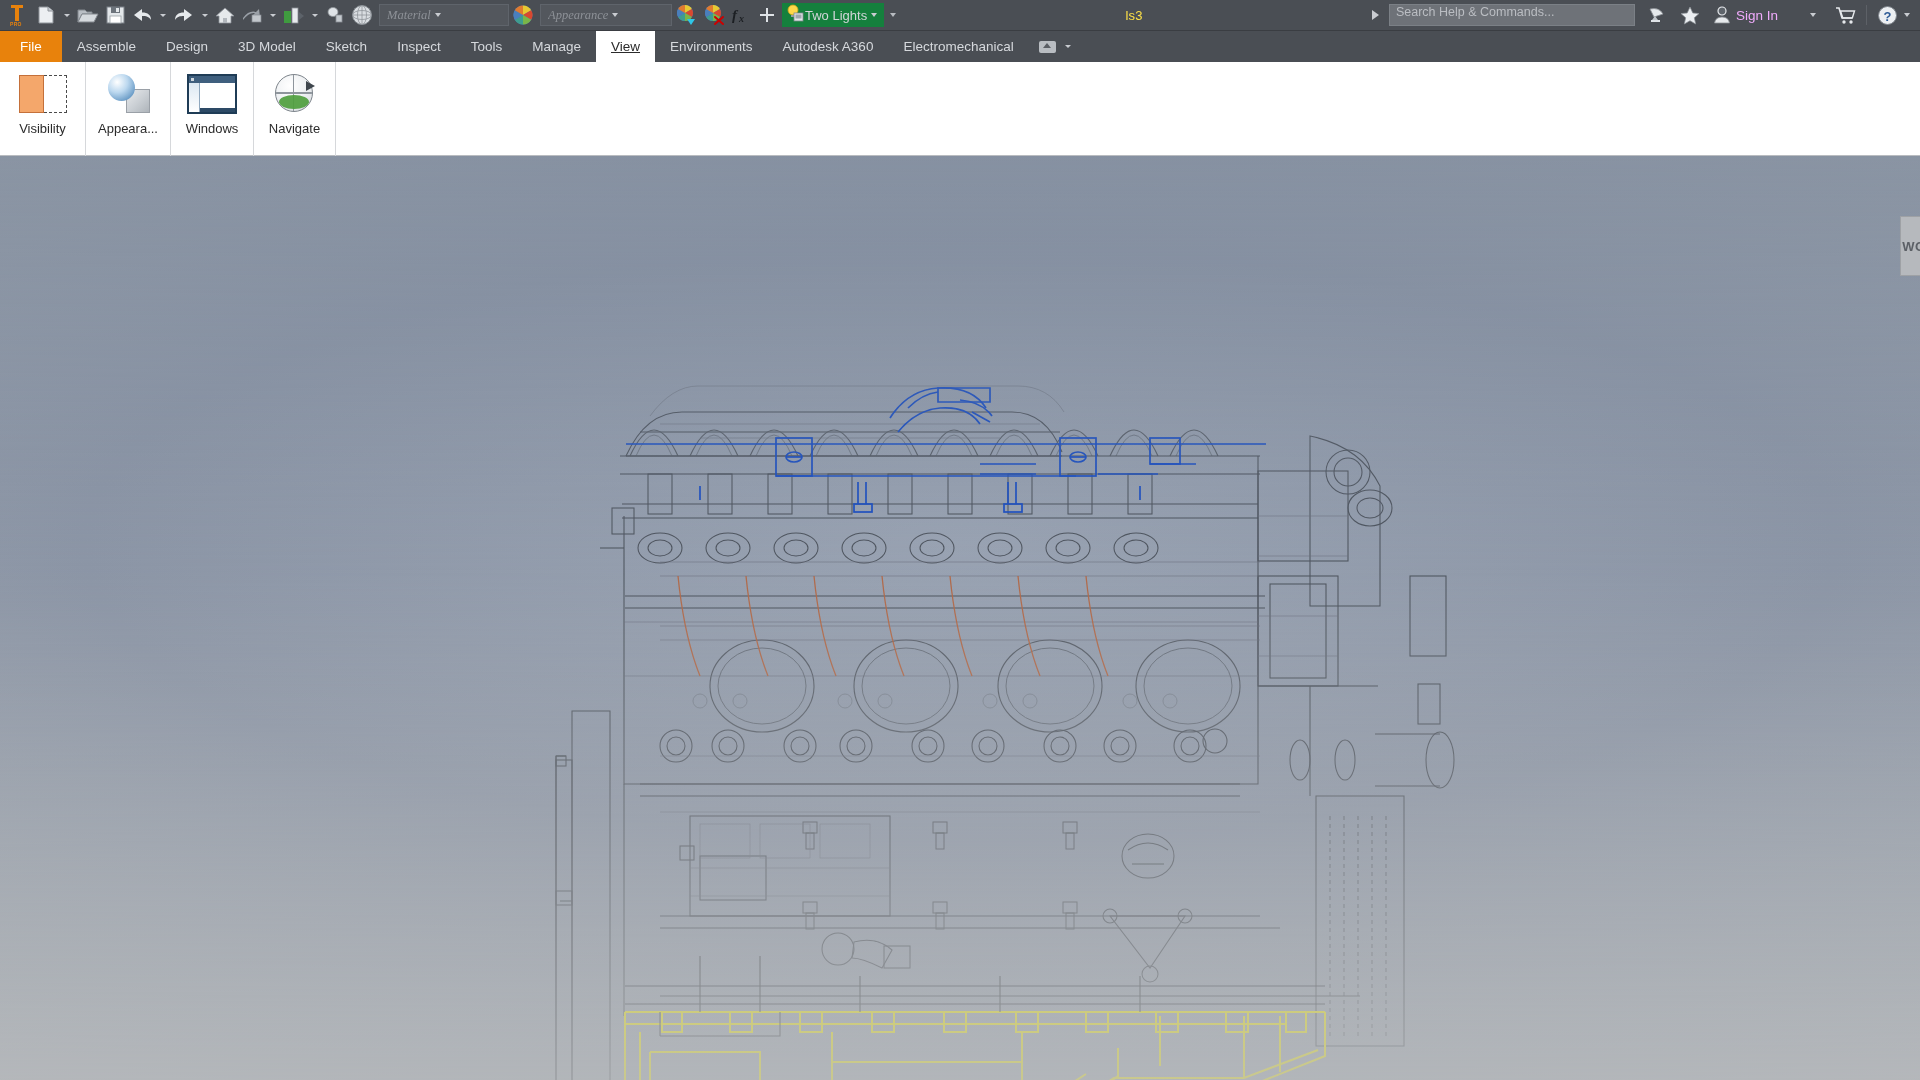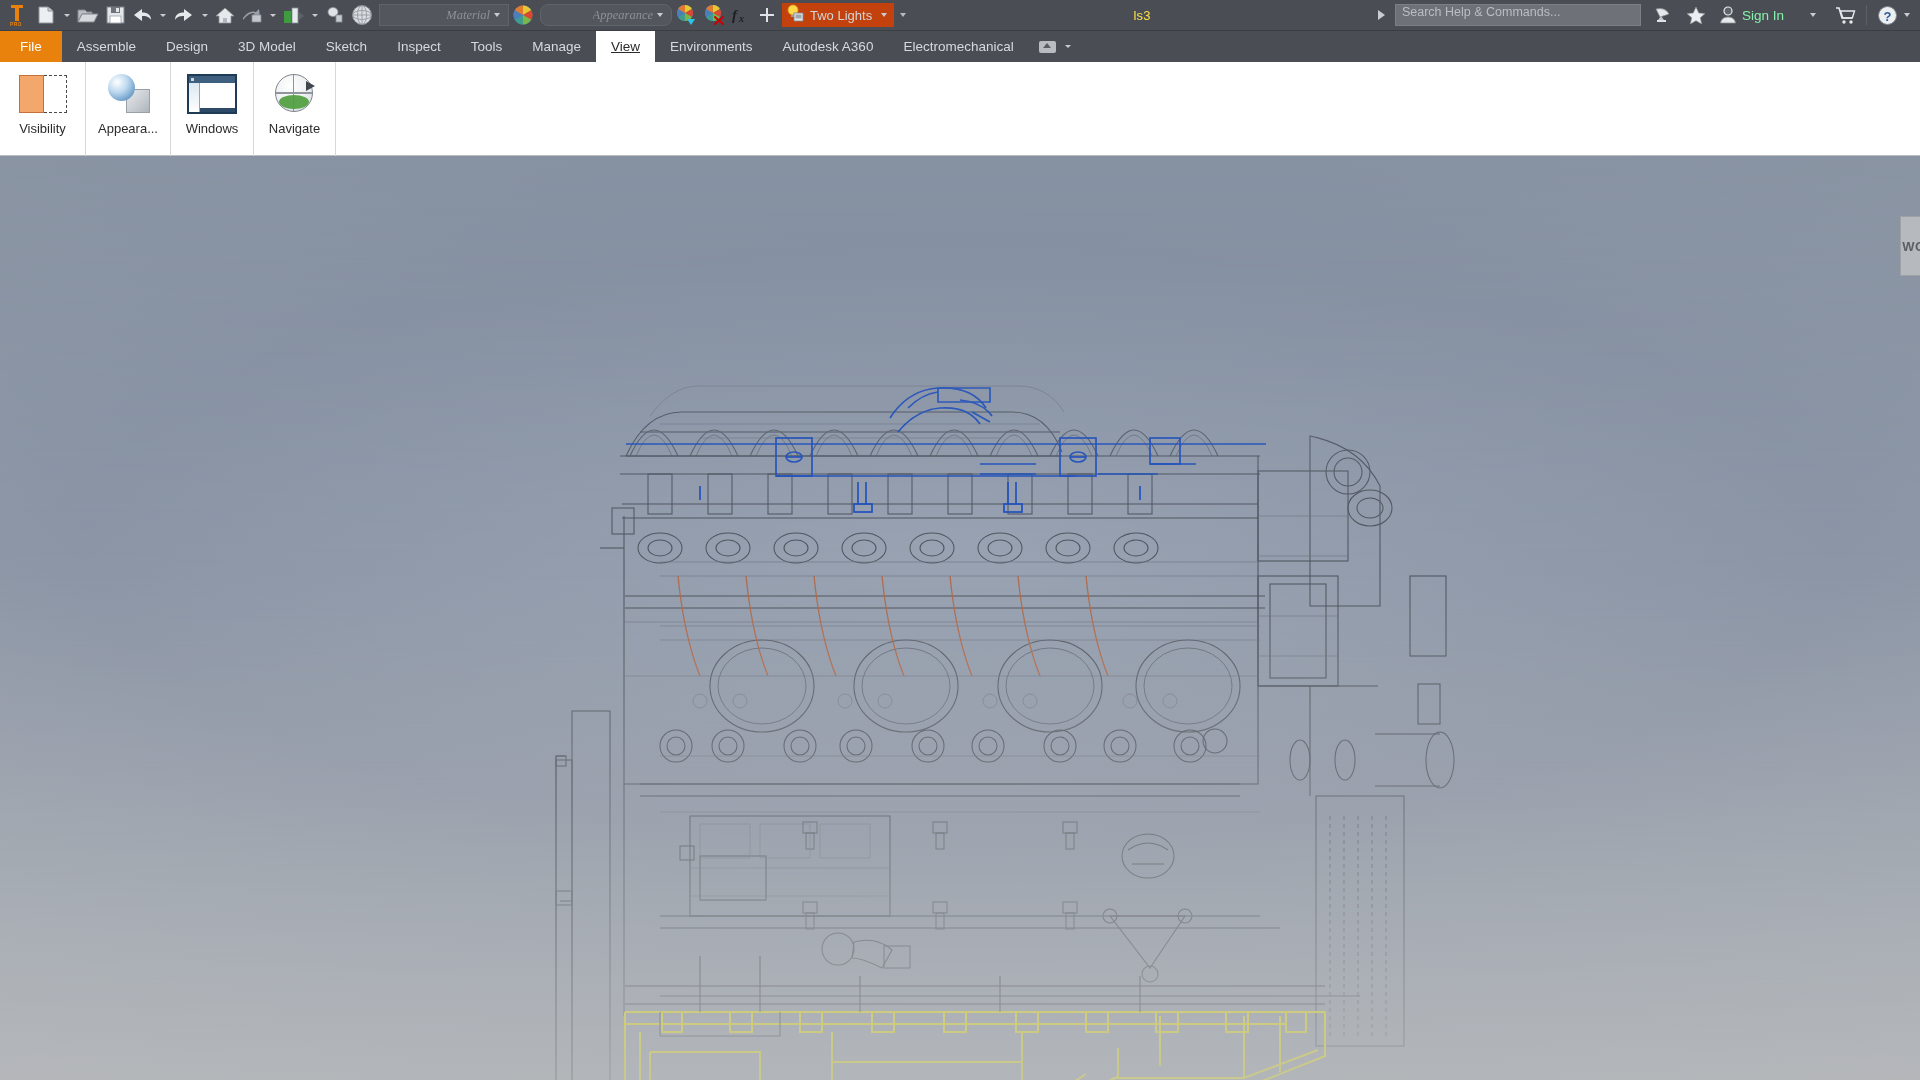--- a/index.html
+++ b/index.html
@@ -40,48 +40,48 @@
   }
   .qat-sep { width:1px; height:20px; background:#5d6167; margin:0 3px; flex:0 0 auto; }
   .caret {
     width:0;height:0;border-left:3.5px solid transparent;border-right:3.5px solid transparent;
     border-top:4px solid #c9ccd1; margin:0 4px; flex:0 0 auto;
   }
   .caret.sm { border-left-width:3px;border-right-width:3px;border-top-width:3.5px; }
 
   .combo {
     height:22px; width:130px; background:#53575d; border:1px solid #5f646b;
-    display:flex; align-items:center; justify-content:flex-end; padding:0 4px 0 7px;
+    display:flex; align-items:center; justify-content:flex-start; padding:0 4px 0 7px;
     margin-left:3px; flex:0 0 auto;
   }
   .combo .ctext {
     font-size:12.5px; color:#8d9197; font-style:italic; font-family:"Liberation Serif", serif;
     white-space:nowrap; overflow:hidden;
   }
-  .combo.wide { width:132px;border-radius:8px; }
+  .combo.wide { width:132px; }
   .light-combo {
-    height:24px; display:flex; align-items:center; gap:5px; padding:0 3px 0 4px;
-    background:#c2410c; flex:0 0 auto; margin-left:2px;
+    height:24px; display:flex; align-items:center; padding:0 3px 0 4px;
+    background:#15803d; flex:0 0 auto; margin-left:2px;
   }
   .light-combo .ltext { font-size:13px; color:#d2d5d9; white-space:nowrap; }
 
   #doc-title {
     flex:1 1 auto; text-align:center; font-size:13px; color:#fde047;
     letter-spacing:.2px; white-space:nowrap; overflow:hidden;
   }
   .arrow-right {
     width:0;height:0;border-top:5px solid transparent;border-bottom:5px solid transparent;
     border-left:7px solid #c9ccd1; margin:0 10px 0 4px; flex:0 0 auto;
   }
   #search-box {
     width:246px; height:22px; background:#6e7278; border:1px solid #7b8086;
     display:flex; align-items:flex-start; padding:0 6px; flex:0 0 auto; margin-right:10px;
   }
   #search-box .stext { font-size:12.5px; color:#babdc2; white-space:nowrap; }
-  .signin-text { font-size:13.5px; color:#86efac; margin:0 2px 0 1px; white-space:nowrap; }
+  .signin-text { font-size:13.5px; color:#f0abfc; margin:0 8px 0 1px; white-space:nowrap; }
 
   
   #tab-bar {
     position:absolute; left:0; top:31px; width:1920px; height:31px;
     background:#4a4e54; display:flex; align-items:flex-end;
   }
   .tab {
     height:31px; padding:0 15px; display:flex; align-items:center; justify-content:center;
     font-size:13.5px; color:#d6d9dd; white-space:nowrap; position:relative;
   }

